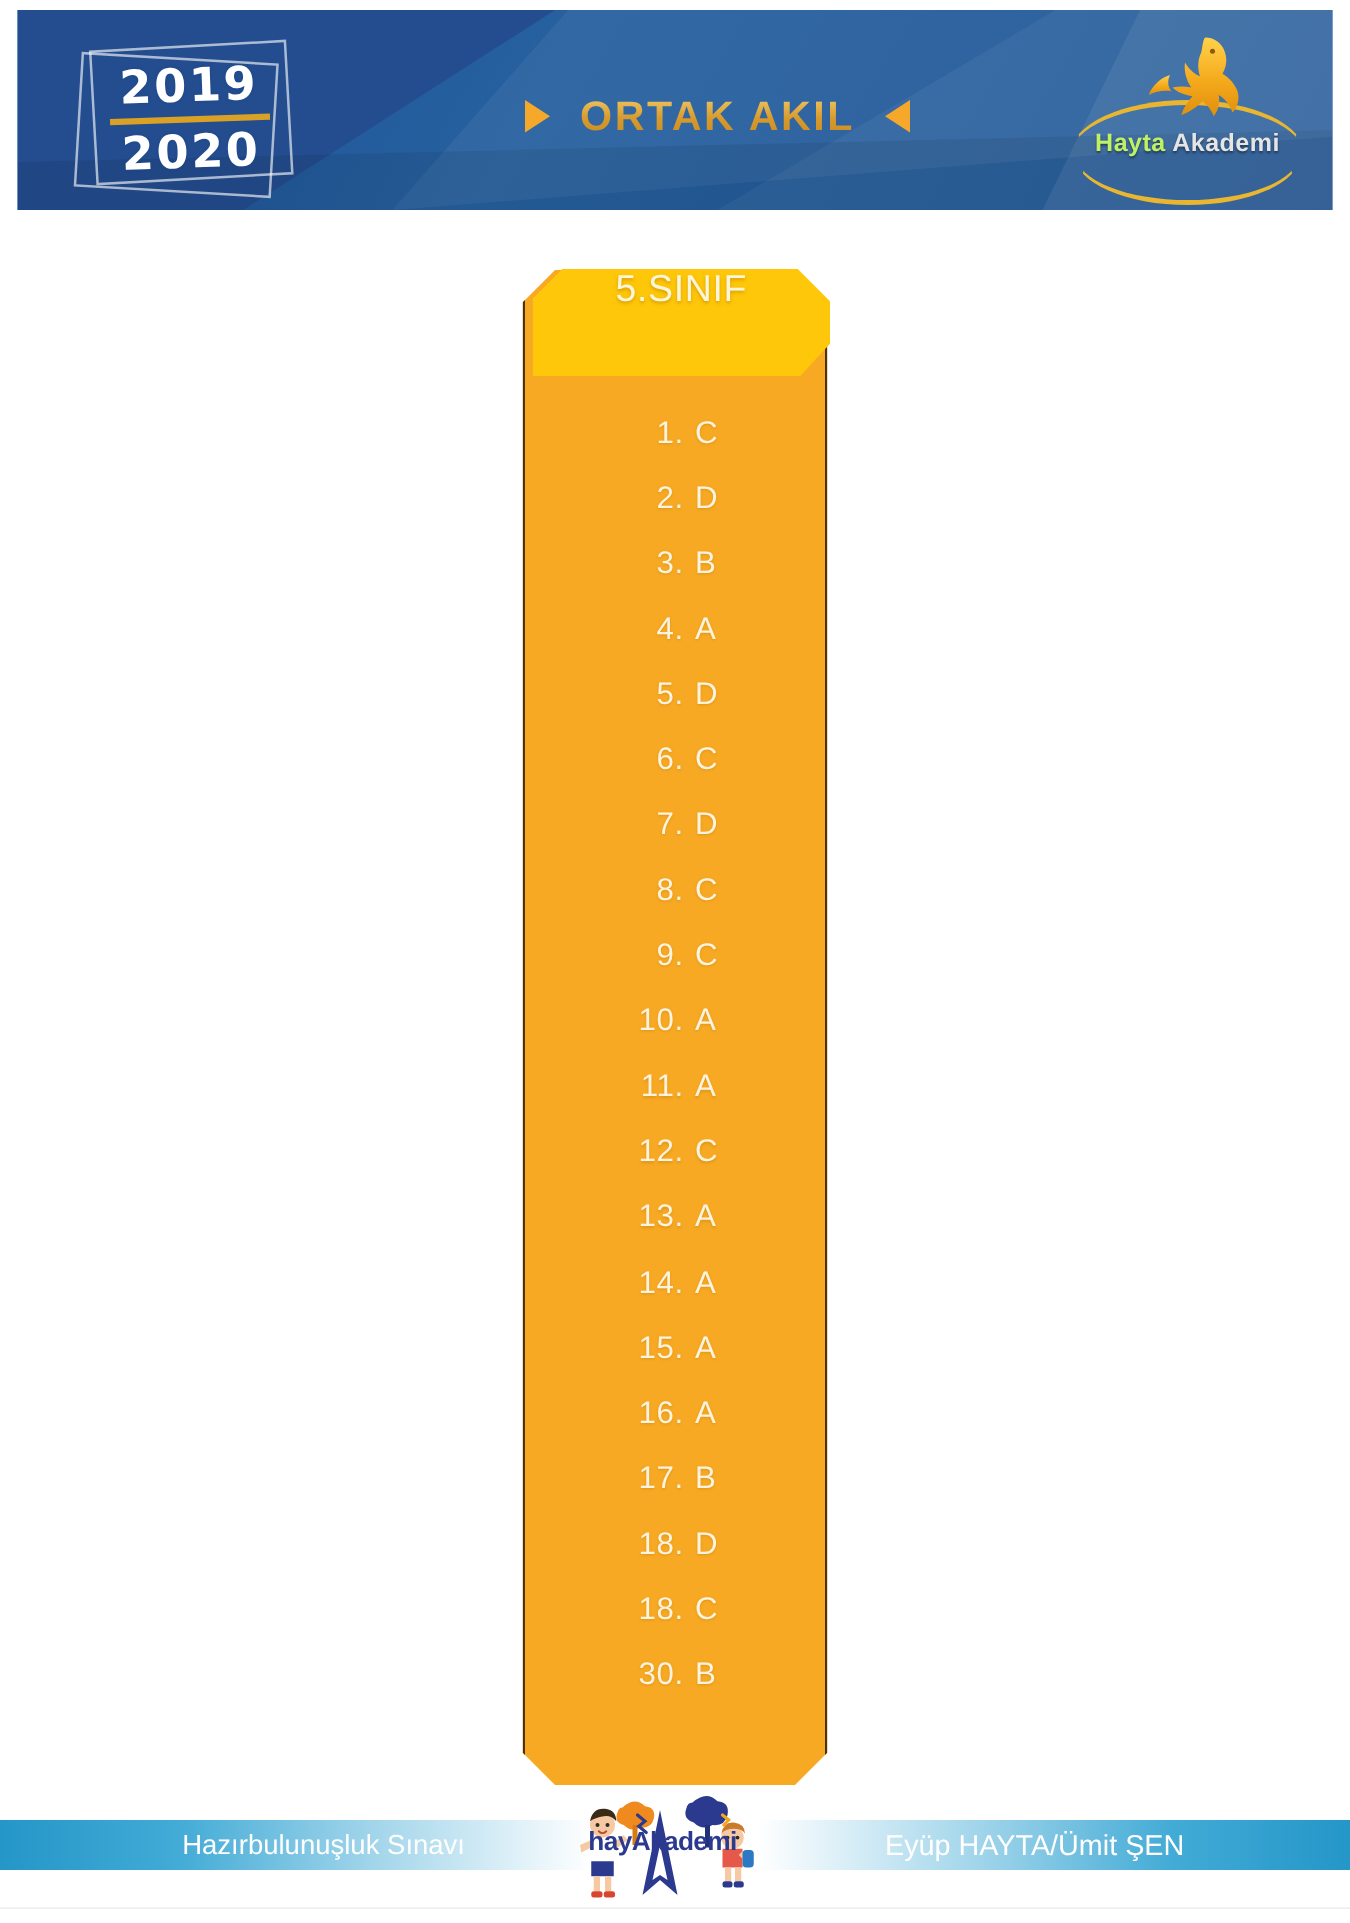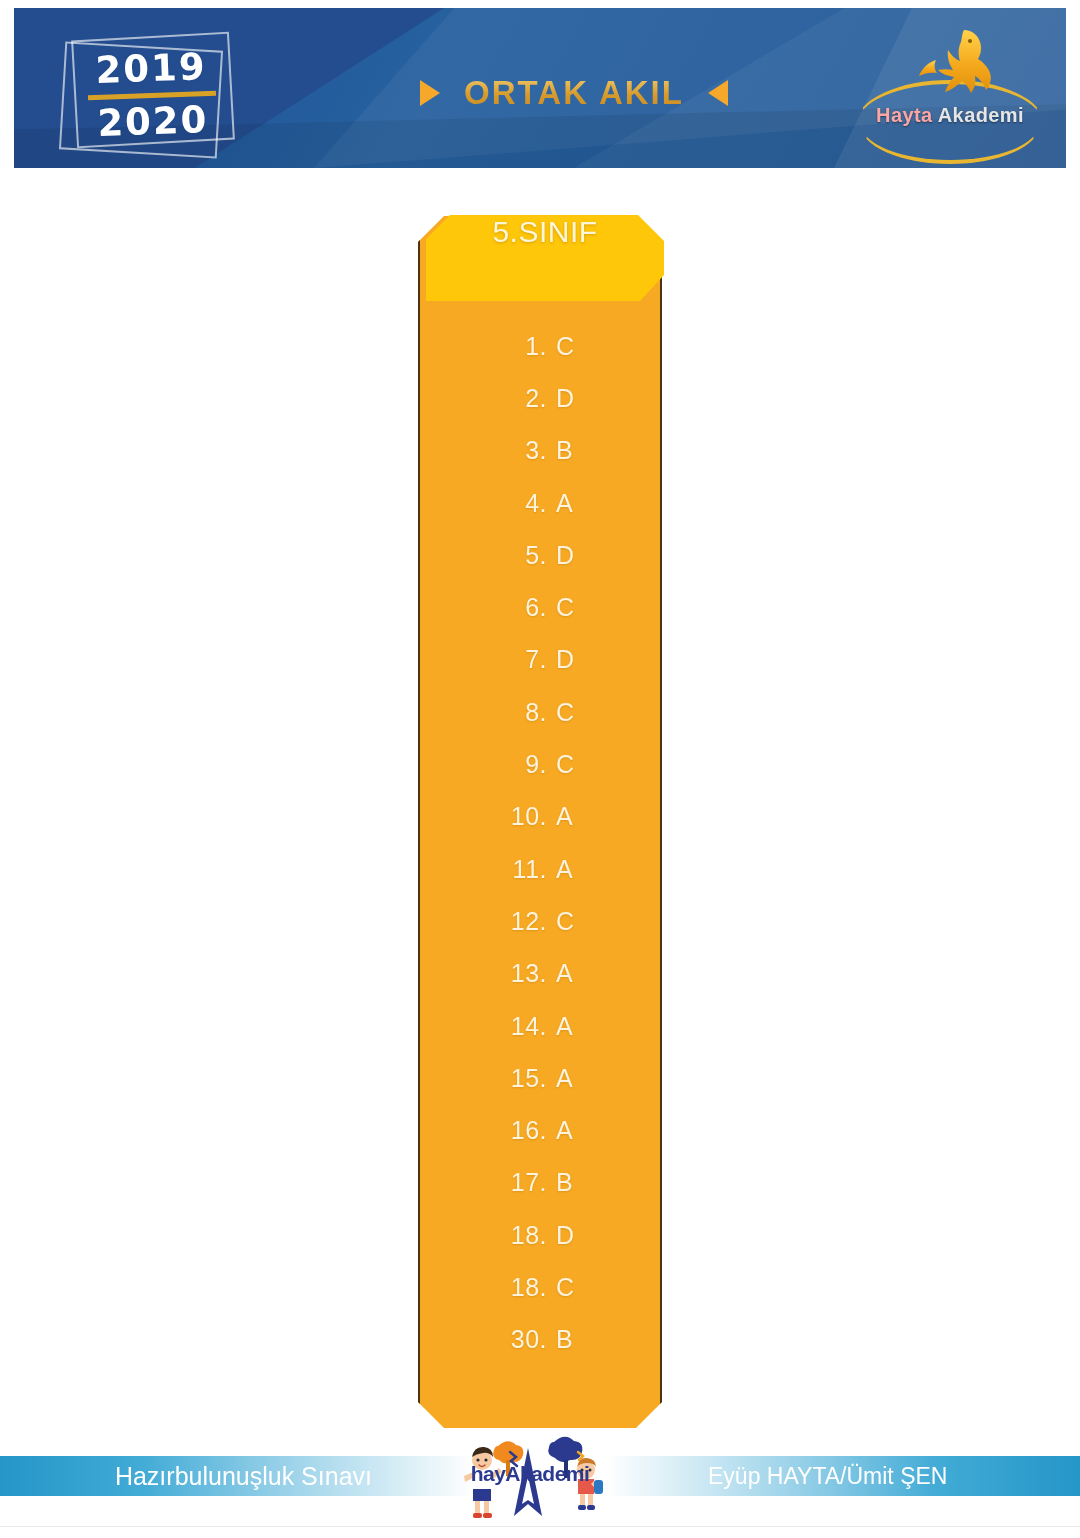--- a/index.html
+++ b/index.html
@@ -79,21 +79,21 @@
     border-left:1px solid transparent; border-right:1px solid transparent; border-bottom:none;
   }
   .hl-arc-bot {
     position:absolute; left:10px; top:106px; width:180px; height:40px;
     border-bottom:4px solid #e8b630; border-radius:50%/0 0 100% 100%;
     border-left:1px solid transparent; border-right:1px solid transparent; border-top:none;
   }
   .hl-horse { position:absolute; left:52px; top:8px; width:110px; height:80px; }
   .hl-name { position:absolute; left:0; top:86px; width:200px; text-align:center;
              font-size:20px; font-weight:bold; letter-spacing:0.4px; white-space:nowrap; }
-  .hl-name .n1 { color:#fca5a5; text-shadow:0 1px 2px rgba(0,0,0,.45); }
+  .hl-name .n1 { color:#bef264; text-shadow:0 1px 2px rgba(0,0,0,.45); }
   .hl-name .n2 { color:#e5e5e5; text-shadow:0 1px 2px rgba(0,0,0,.45); }
 
   
   .card { position:absolute; left:418px; top:216px; width:244px; height:1212px; }
   .card-body {
     position:absolute; left:0; top:0; width:244px; height:1212px;
     background:#f7a923;
     border-left:2px solid #4a3410; border-right:2px solid #4a3410;
     clip-path:polygon(0 26px, 26px 0, 218px 0, 244px 26px,
                       244px 1186px, 218px 1212px, 26px 1212px, 0 1186px);
@@ -129,21 +129,21 @@
     position:absolute; left:0; top:8px; width:474px; height:40px;
     background:linear-gradient(90deg,#2496c8 0%, #42abd6 30%, #9fd4ea 62%, #ffffff 100%);
   }
   .f-bar-r {
     position:absolute; right:0; top:8px; width:474px; height:40px;
     background:linear-gradient(270deg,#2496c8 0%, #42abd6 30%, #9fd4ea 62%, #ffffff 100%);
   }
   .f-text-l {
     position:absolute; left:0; top:8px; width:430px; height:40px;
     display:flex; align-items:center; justify-content:flex-end; padding-right:58px;
-    font-size:25px; color:#ffffff; white-space:nowrap;
+    font-size:22px; color:#ffffff; white-space:nowrap;
   }
   .f-text-r {
     position:absolute; right:0; top:8px; width:430px; height:40px;
     display:flex; align-items:center; justify-content:flex-start; padding-left:58px;
     font-size:23px; color:#ffffff; white-space:nowrap;
   }
   
   .f-logo { position:absolute; left:450px; top:-18px; width:160px; height:94px; }
   .fl-text {
     position:absolute; left:0; top:32px; width:160px; text-align:center;

